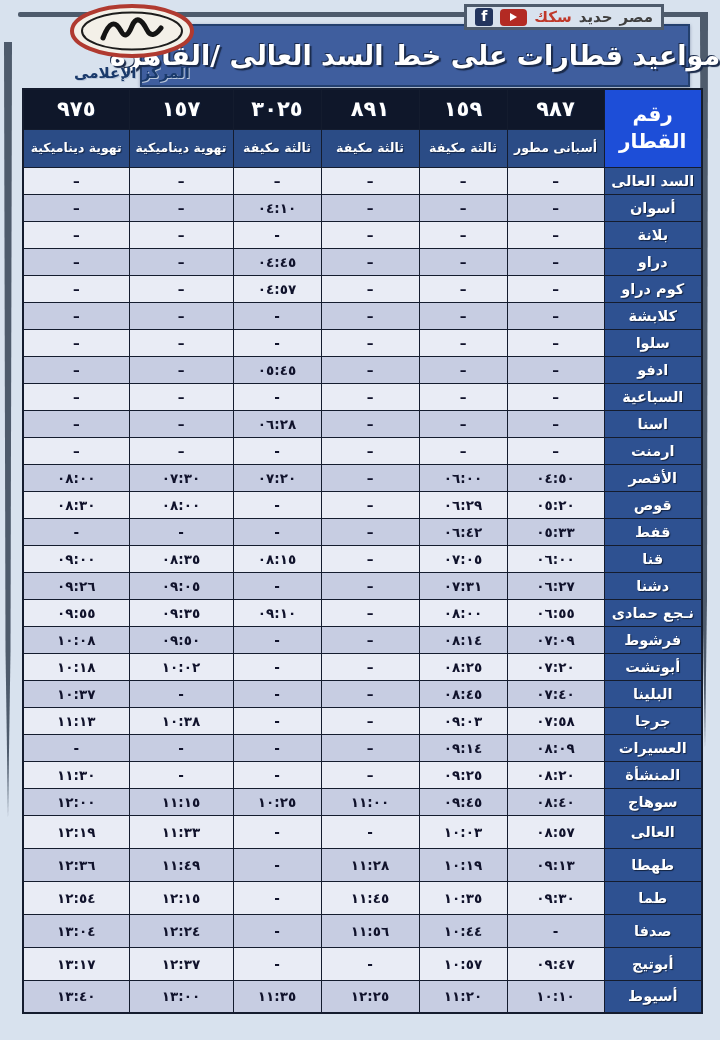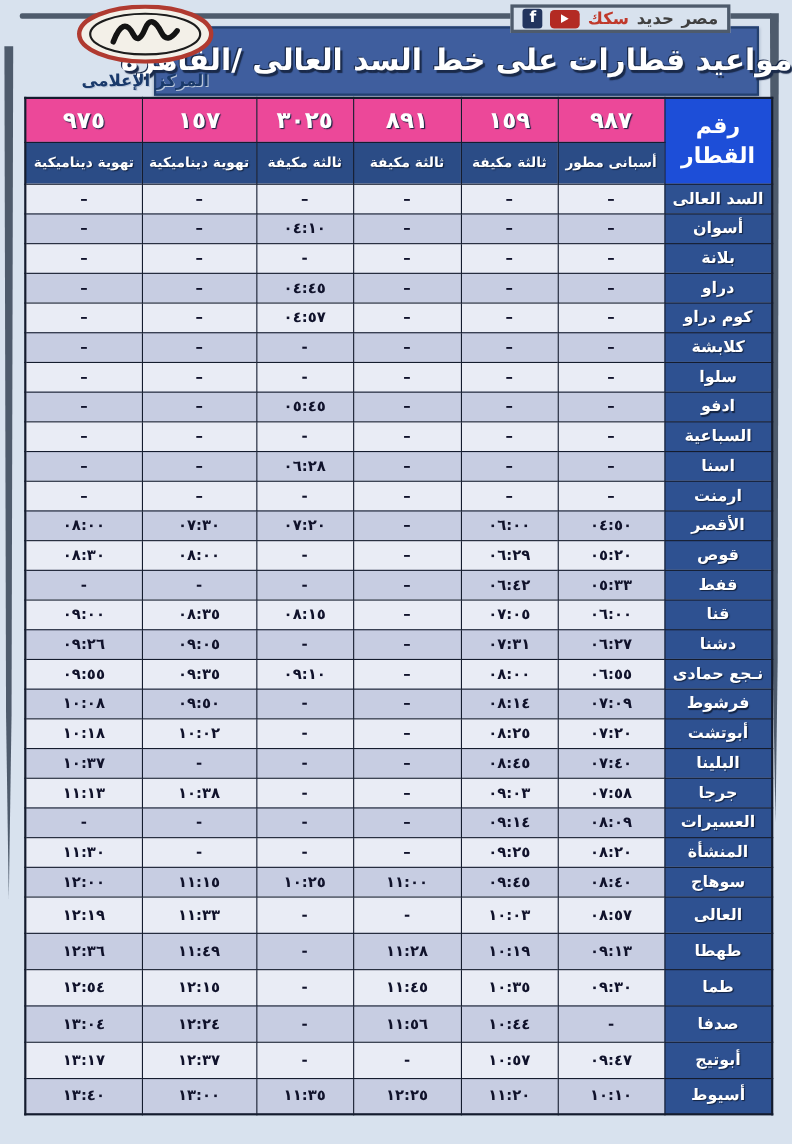--- a/index.html
+++ b/index.html
@@ -55,21 +55,21 @@
   table#timetable {
     position:absolute; left:22px; top:88px; width:679px; z-index:1;
     direction:rtl; border-collapse:collapse; table-layout:fixed;
     border:2px solid #141c2e;
   }
   #timetable th, #timetable td { border:1.5px solid #141c2e; text-align:center; vertical-align:middle; }
   #timetable th.corner {
     background:#1d4ed8; color:#fff; font-size:20px; font-weight:bold; line-height:1.35;
   }
   #timetable th.num {
-    background:#ec4899; color:#fff; font-size:21px; font-weight:bold; height:40px;
+    background:#0f172a; color:#fff; font-size:21px; font-weight:bold; height:40px;
     text-shadow:1px 1px 1px #13223f;
   }
   #timetable th.cls {
     background:#2b4c86; color:#fff; font-size:12.5px; font-weight:bold; height:38px;
     line-height:1.25; text-shadow:1px 1px 1px #13223f; padding:0 2px;
   }
   #timetable td.station {
     background:#2e5191; color:#ffffff; font-size:14.5px; font-weight:bold;
     text-shadow:1px 1px 1px #13223f; padding:0 3px;
   }

